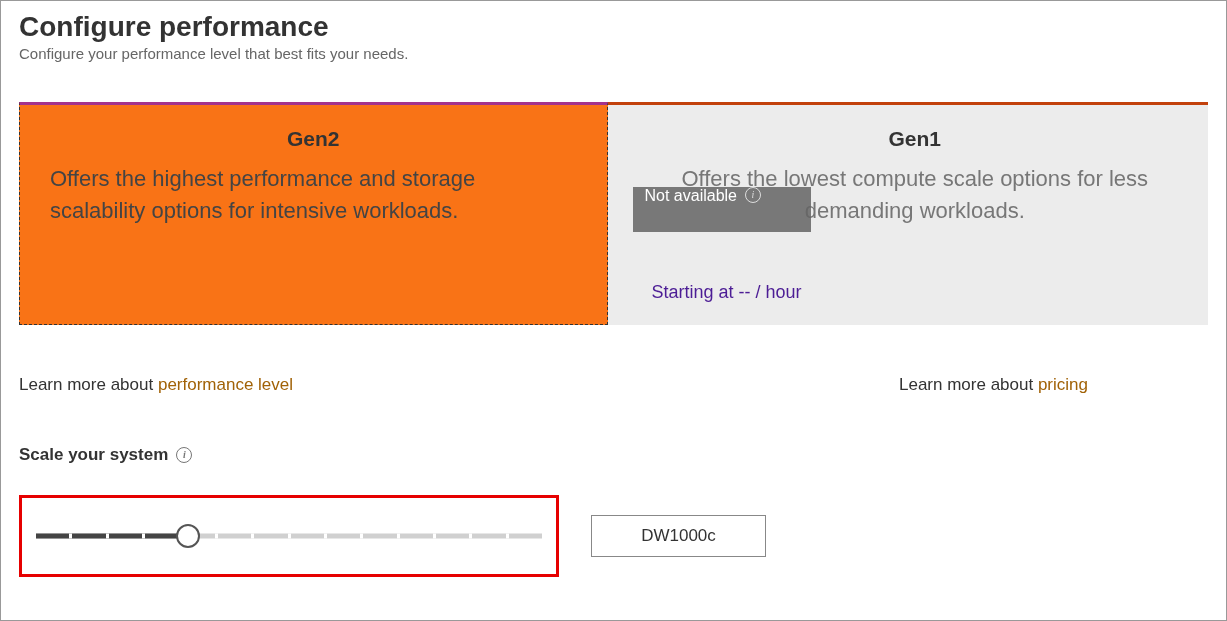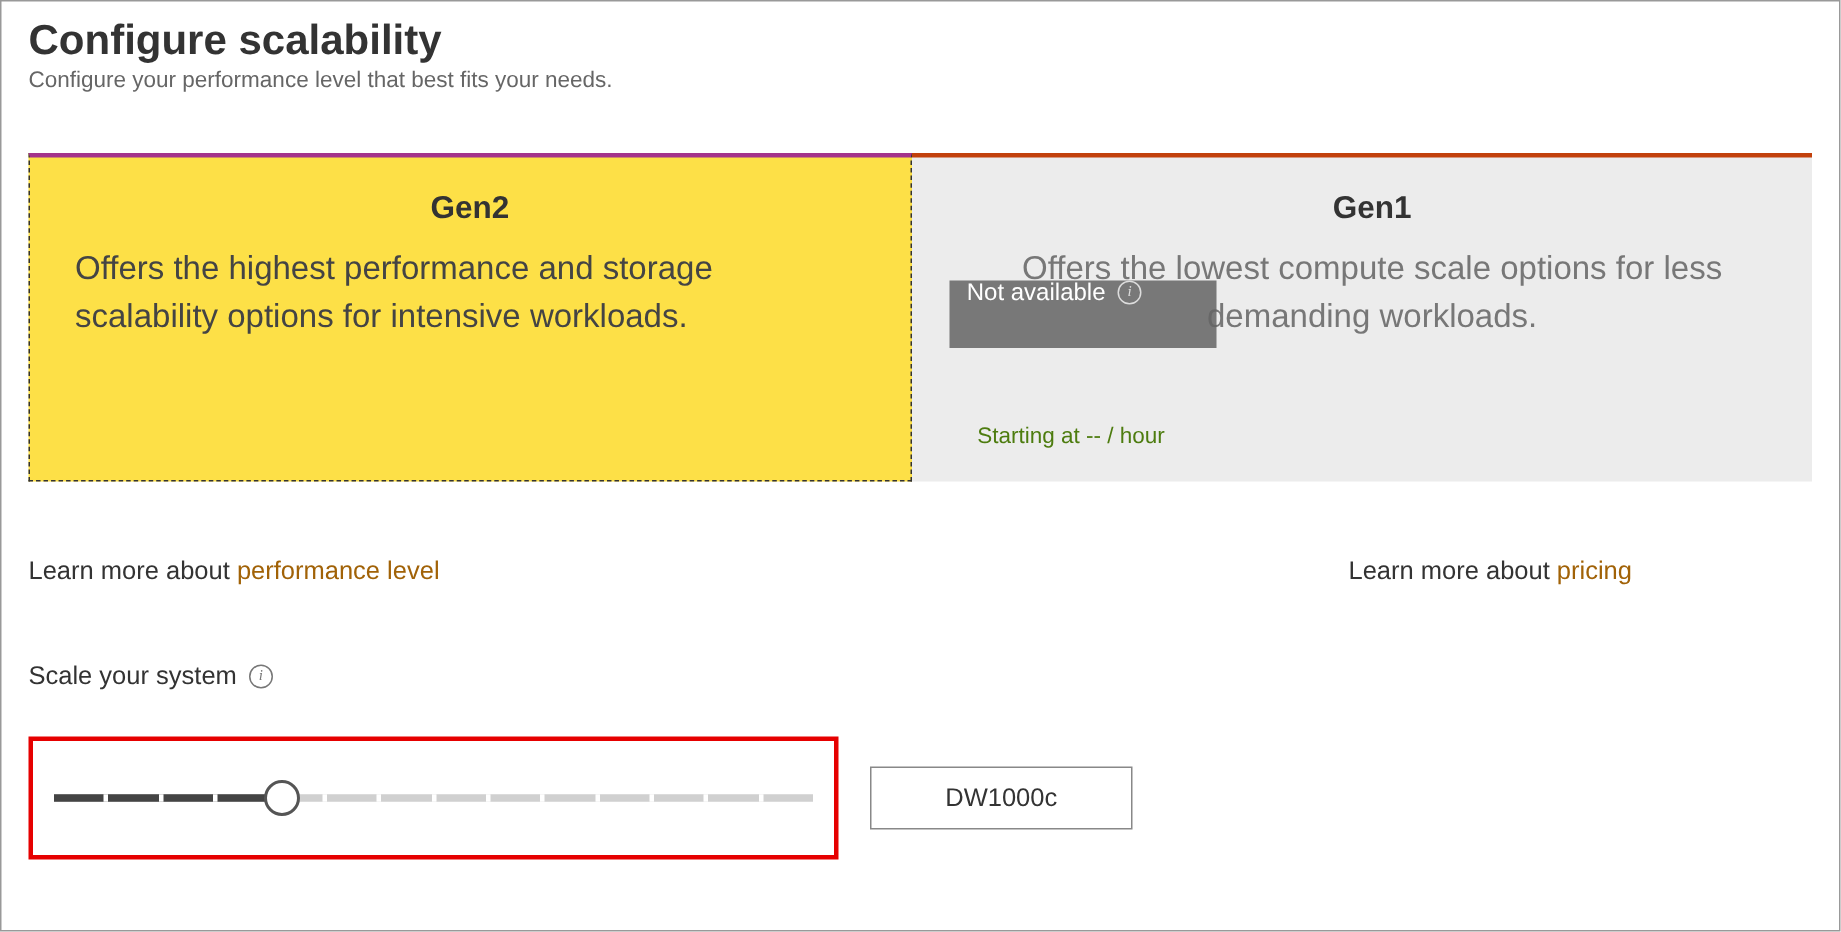--- a/index.html
+++ b/index.html
@@ -33,21 +33,21 @@
     }
     .tier {
       flex: 1;
       padding: 22px 30px 22px 30px;
       position: relative;
       min-height: 175px;
     }
     .tier-gen2 {
       border: 1px dashed #333;
       border-top: 3px solid #a4338b;
-      background: #fde047;
+      background: #f97316;
     }
     .tier-gen1 {
       border-top: 3px solid #c2410c;
       background: #ececec;
       position: relative;
       padding-left: 44px;
     }
     .tier-title {
       font-size: 21px;
       font-weight: 700;
@@ -85,22 +85,22 @@
       border: 1.2px solid currentColor;
       border-radius: 50%;
       font-size: 10px;
       font-style: italic;
       font-family: serif;
       line-height: 1;
       color: inherit;
     }
     .overlay .info-icon { color: #ddd; }
     .tier-pricing {
-      font-size: 15px;
-      color: #4d7c0f;
+      font-size: 18px;
+      color: #4c1d95;
       margin-top: 55px;
     }
     .learn-row {
       display: flex;
       justify-content: space-between;
       margin-bottom: 50px;
       font-size: 17px;
       color: #333;
       padding-right: 120px;
     }
@@ -108,26 +108,27 @@
       color: #a16207;
       cursor: pointer;
     }
     .scale-label {
       font-size: 17px;
       color: #333;
       display: flex;
       align-items: center;
       gap: 8px;
       margin-bottom: 30px;
+      font-weight: bold;
     }
     .scale-label .info-icon { color: #777; }
     .scale-row {
       display: flex;
       align-items: center;
-      gap: 21px;
+      gap: 32px;
     }
     .slider-highlight {
       border: 3px solid #e60000;
       padding: 28px 14px;
       width: 540px;
     }
     .slider {
       position: relative;
       width: 100%;
       height: 20px;
@@ -184,21 +185,21 @@
       text-align: center;
       font-size: 17px;
       color: #333;
       background: #fff;
     }
   </style>
 </head>
 <body>
 
 <div class="page">
-  <div class="title">Configure scalability</div>
+  <div class="title">Configure performance</div>
   <div class="subtitle">Configure your performance level that best fits your needs.</div>
 
   <div class="tiers">
     <div class="tier tier-gen2">
       <div class="tier-title">Gen2</div>
       <div class="tier-desc">Offers the highest performance and storage scalability options for intensive workloads.</div>
     </div>
     <div class="tier tier-gen1">
       <div class="tier-title">Gen1</div>
       <div class="tier-desc">Offers the lowest compute scale options for less demanding workloads.</div>

